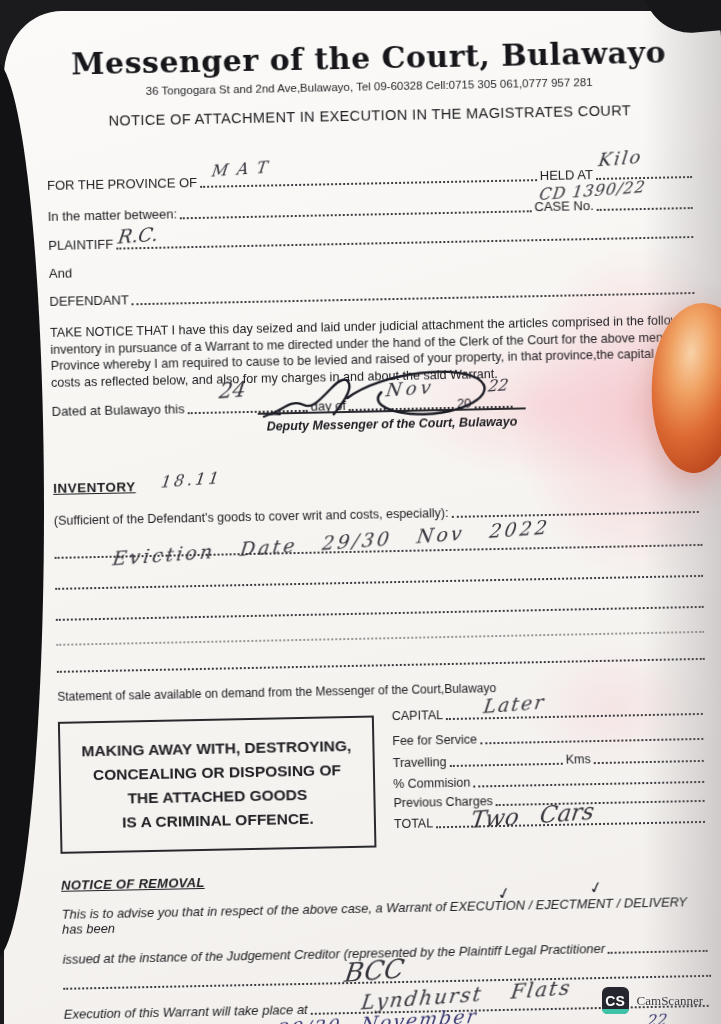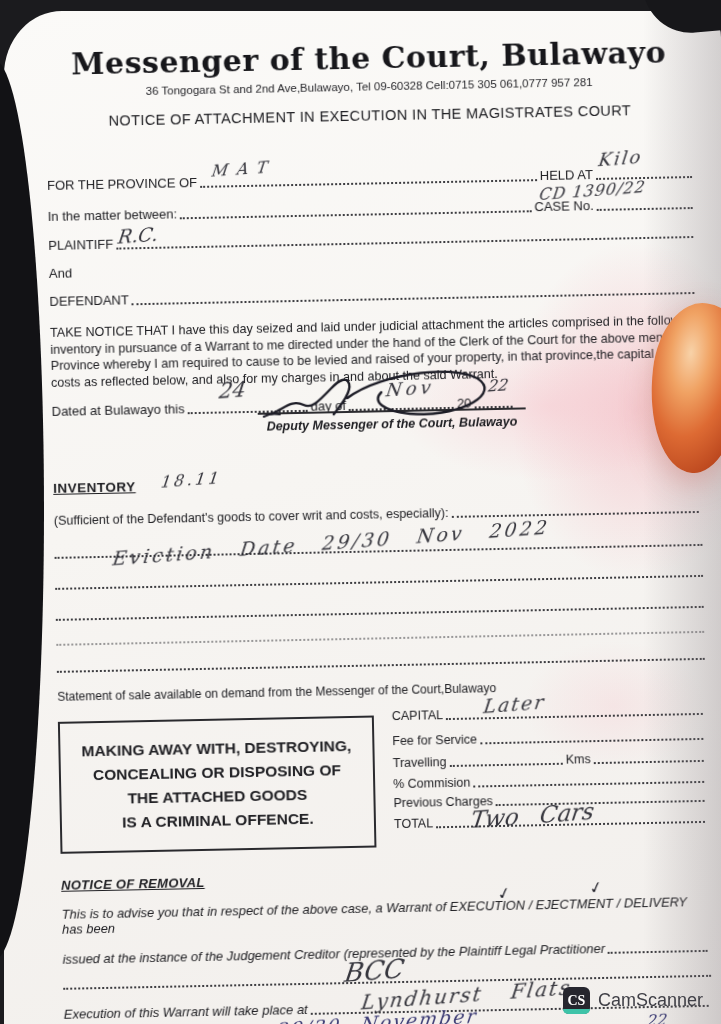--- a/index.html
+++ b/index.html
@@ -57,24 +57,24 @@
 
   .rheading { font-weight:bold; font-style:italic; text-decoration:underline;
           font-size:13px; letter-spacing:0.3px; margin-top:24px; }
   .rline { font-style:italic; font-size:12.9px; position:relative; }
   .check { position:absolute; font-size:16px; font-weight:bold; color:#1d1d26;
           transform:rotate(-12deg); font-family:"DejaVu Sans", sans-serif; }
 
   .cam { position:absolute; right:18px; bottom:10px; display:flex; align-items:center; gap:8px; }
   .cs-badge { position:relative; width:27px; height:27px; background:#26262e; border-radius:6px;
           color:#ffffff; font-weight:bold; font-size:14px; display:flex; align-items:center;
-          justify-content:center; font-family:Liberation Serif, serif; }
+          justify-content:center; font-family:Liberation Sans, sans-serif; }
   .cs-badge::after { content:""; position:absolute; left:0; right:0; bottom:0; height:5px;
           background:#3ec3a8; border-radius:0 0 6px 6px; }
-  .cs-label { font-family:Liberation Sans, sans-serif; font-size:18px; color:#3f3f46; }
+  .cs-label { font-family:Liberation Serif, serif; font-size:13px; color:#3f3f46; }
 </style>
 </head>
 <body>
 
 <div class="frame">
   <div class="paper">
 
     <div class="pink-haze" style="right:-40px; top:230px; width:250px; height:340px; background:radial-gradient(closest-side, rgba(244,178,188,0.55), rgba(244,178,188,0));"></div>
     <div class="pink-haze" style="left:390px; top:320px; width:310px; height:150px; background:radial-gradient(closest-side, rgba(246,188,198,0.42), rgba(246,188,198,0));"></div>
     <div class="pink-haze" style="left:520px; top:630px; width:180px; height:130px; background:radial-gradient(closest-side, rgba(246,198,205,0.30), rgba(246,198,205,0));"></div>

